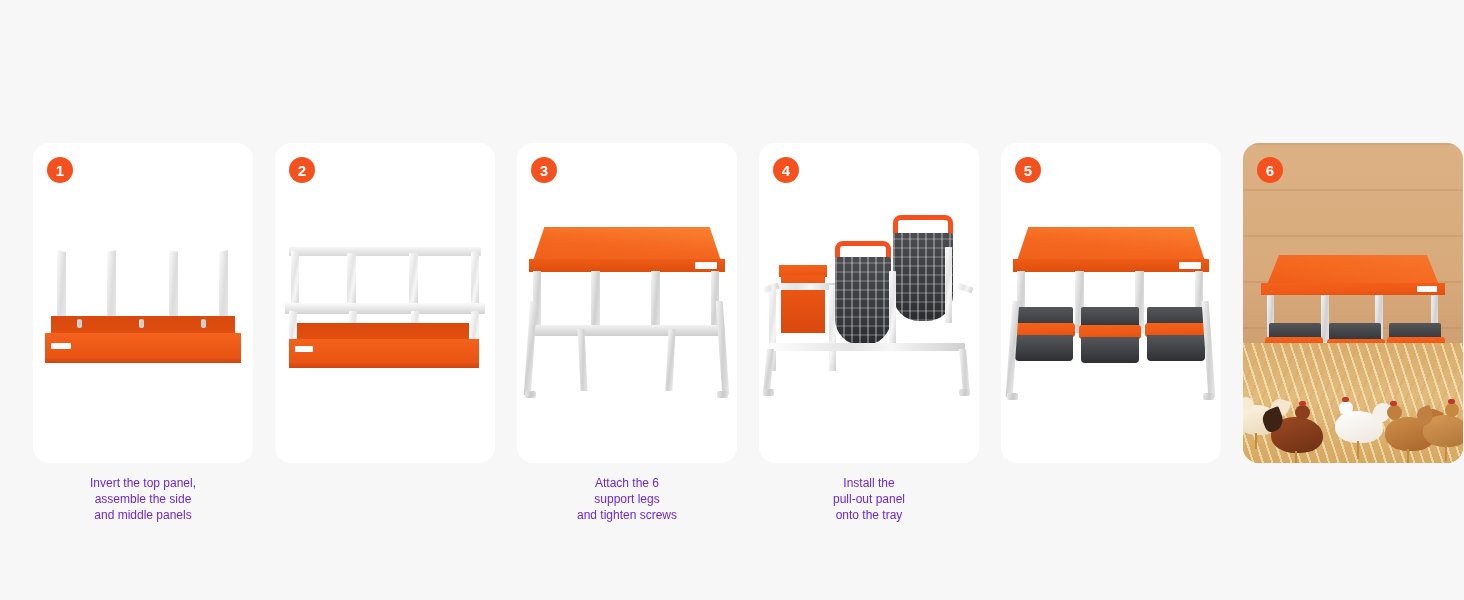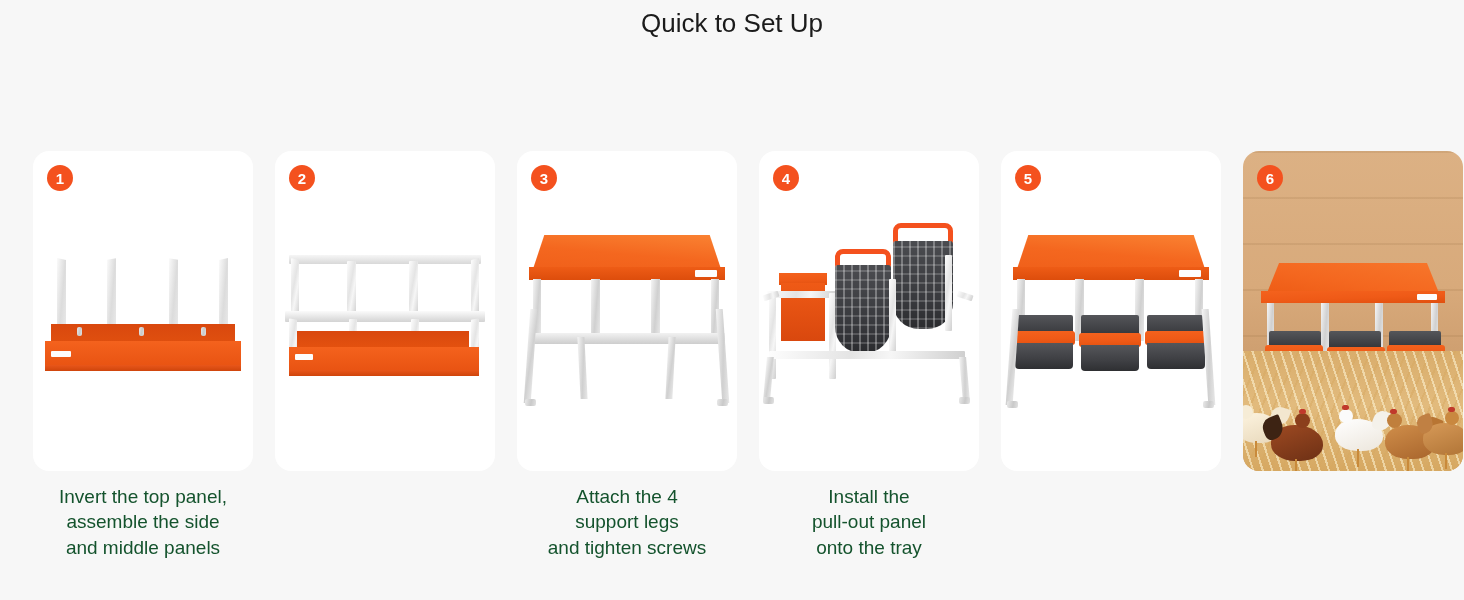--- a/index.html
+++ b/index.html
@@ -48,23 +48,23 @@
     position: absolute; top: 14px; left: 14px;
     width: 26px; height: 26px; border-radius: 50%;
     background: #f4511e;
     color: #fff; font-size: 15px; font-weight: bold;
     display: flex; align-items: center; justify-content: center;
     z-index: 30; line-height: 1;
   }
   .caption {
     margin-top: 13px;
     text-align: center;
-    font-size: 19px;
+    font-size: 12px;
     line-height: 1.33;
-    color: #14532d;
+    color: #6d28d9;
     white-space: pre-line;
   }
 
   
   .scene { position: absolute; inset: 0; }
   .metal {
     position: absolute;
     background: linear-gradient(100deg,#fdfdfd 0%,#e4e4e4 42%,#f6f6f6 62%,#cfcfcf 100%);
     border-radius: 1px;
   }
@@ -173,21 +173,20 @@
   .hen .comb { position: absolute; width: 7px; height: 5px; border-radius: 3px; background: #c0392b; }
   .hen .leg2 { position: absolute; width: 2px; background: #c98a3a; }
 
   .wallunit { position: absolute; }
 </style>
 </head>
 <body>
 
 <div class="page">
 
-  <div class="subtitle">Quick to Set Up</div>
 
   <div class="steps">
 
     <div class="step">
       <div class="card">
         <div class="badge">1</div>
         <div class="scene">
           <div class="s1-panel" style="left:24px;  transform:skewY(12deg);"></div>
           <div class="s1-panel" style="left:74px;  transform:skewY(-11deg);"></div>
           <div class="s1-panel" style="left:136px; transform:skewY(11deg);"></div>
@@ -241,21 +240,21 @@
           <div class="leg" style="left:194px; top:128px; width:8px; height:58px;"></div>
           <div class="shelf" style="left:12px; top:182px; width:196px; height:11px;"></div>
           <div class="leg" style="left:10px;  top:158px; width:7px; height:94px; transform:skewX(-4deg);"></div>
           <div class="leg" style="left:62px;  top:186px; width:7px; height:62px; transform:skewX(3deg);"></div>
           <div class="leg" style="left:150px; top:186px; width:7px; height:62px; transform:skewX(-3deg);"></div>
           <div class="leg" style="left:202px; top:158px; width:7px; height:94px; transform:skewX(4deg);"></div>
           <div class="metal-d" style="left:8px;   top:248px; width:11px; height:7px; border-radius:2px;"></div>
           <div class="metal-d" style="left:200px; top:248px; width:11px; height:7px; border-radius:2px;"></div>
         </div>
       </div>
-      <div class="caption">Attach the 4
+      <div class="caption">Attach the 6
 support legs
 and tighten screws</div>
     </div>
 
     <div class="step">
       <div class="card">
         <div class="badge">4</div>
         <div class="scene">
           <div class="orange" style="left:20px; top:122px; width:48px; height:12px;"></div>
           <div class="orange" style="left:22px; top:132px; width:44px; height:58px;

